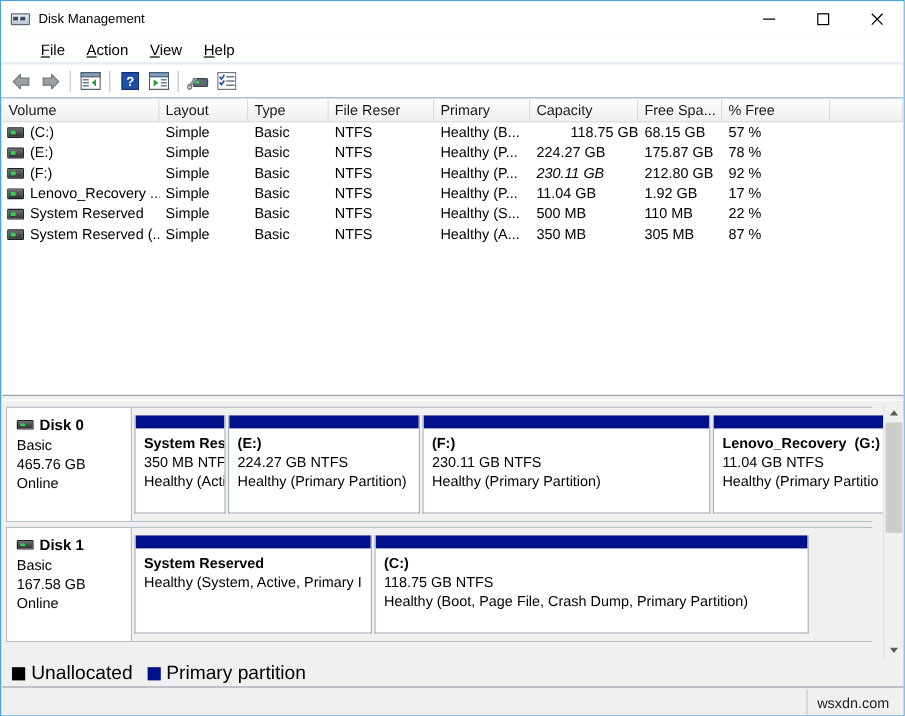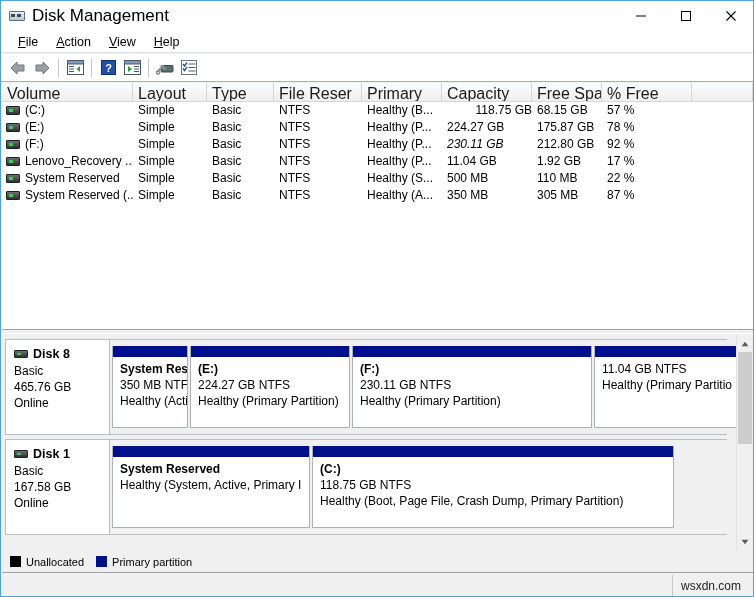--- a/index.html
+++ b/index.html
@@ -51,21 +51,21 @@
   }
   .title-icon .slot1 {
     position: absolute; left: 2px; top: 6px;
     width: 4px; height: 3px; background: #3b4a57;
   }
   .title-icon .slot2 {
     position: absolute; left: 8px; top: 6px;
     width: 4px; height: 3px; background: #3b4a57;
   }
   .title-text {
-    font-size: 17px;
+    font-size: 11px;
     color: #000;
     white-space: nowrap;
   }
   .win-buttons {
     position: absolute;
     right: 0; top: 0;
     height: 30px;
     display: flex;
   }
   .win-btn {
@@ -80,21 +80,21 @@
 
   
   .menubar {
     position: absolute;
     left: 0; top: 30px;
     width: 752px;
     height: 22px;
     background: #ffffff;
     display: flex;
     align-items: center;
-    padding-left: 8px;
+    padding-left: 24px;
     box-sizing: border-box;
     border-bottom: 1px solid #d9e4ec;
   }
   .menu-item {
     font-size: 12.5px;
     padding: 2px 9px;
     color: #000;
     white-space: nowrap;
   }
   .menu-item u { text-decoration: underline; }
@@ -139,21 +139,21 @@
     display: flex;
     height: 19px;
     background: linear-gradient(#fbfbfb, #eeeeee);
     border-bottom: 1px solid #d6d6d6;
     box-sizing: border-box;
   }
   .lh-cell {
     box-sizing: border-box;
     border-right: 1px solid #d6d6d6;
     padding: 2px 0 16px 5px;
-    font-size: 16px;
+    font-size: 12px;
     color: #1b1b1b;
     white-space: nowrap;
     overflow: hidden;
     background: linear-gradient(#fdfdfd, #efefef);
   }
   .lrow {
     display: flex;
     height: 17px;
     align-items: center;
   }
@@ -339,21 +339,21 @@
     display: flex;
     align-items: center;
     padding-left: 8px;
     box-sizing: border-box;
     border-bottom: 1px solid #9aa4ab;
   }
   .lg-item {
     display: flex;
     align-items: center;
     margin-right: 12px;
-    font-size: 11px;
+    font-size: 16px;
   }
   .lg-swatch {
     width: 11px; height: 11px;
     margin-right: 5px;
     flex: none;
   }
 
   
   .statusbar {
     position: absolute;
@@ -570,21 +570,21 @@
       </div>
   </div>
 
   <div class="splitter"></div>
 
   <div class="graphpane" id="graphPane">
       <div class="disk-row" style="top: 4px; height: 96px;">
         <div class="disk-info">
           <div class="disk-title">
             <span class="disk-icon"></span>
-            <span>Disk 8</span>
+            <span>Disk 0</span>
           </div>
           <div class="disk-meta">Basic</div>
           <div class="disk-meta">465.76 GB</div>
           <div class="disk-meta">Online</div>
         </div>
         <div class="disk-parts">
           <div class="part" style="width: 76px; height: 82px;">
             <div class="cap" style="background: rgb(0, 16, 138);"></div>
             <div class="ptext">
               <div class="pname"><span>System Reser</span></div>
@@ -604,20 +604,21 @@
             <div class="cap" style="background: rgb(0, 16, 138);"></div>
             <div class="ptext">
               <div class="pname"><span>(F:)</span></div>
               <div class="pline">230.11 GB NTFS</div>
               <div class="pline">Healthy (Primary Partition)</div>
             </div>
           </div>
           <div class="part" style="width: 152px; height: 82px;">
             <div class="cap" style="background: rgb(0, 16, 138);"></div>
             <div class="ptext">
+              <div class="pname"><span>Lenovo_Recovery</span>&nbsp;&nbsp;<span class="drv">(G:)</span></div>
               <div class="pline">11.04 GB NTFS</div>
               <div class="pline">Healthy (Primary Partitio</div>
             </div>
           </div>
         </div>
       </div>
       <div class="disk-row" style="top: 104px; height: 96px;">
         <div class="disk-info">
           <div class="disk-title">
             <span class="disk-icon"></span>

